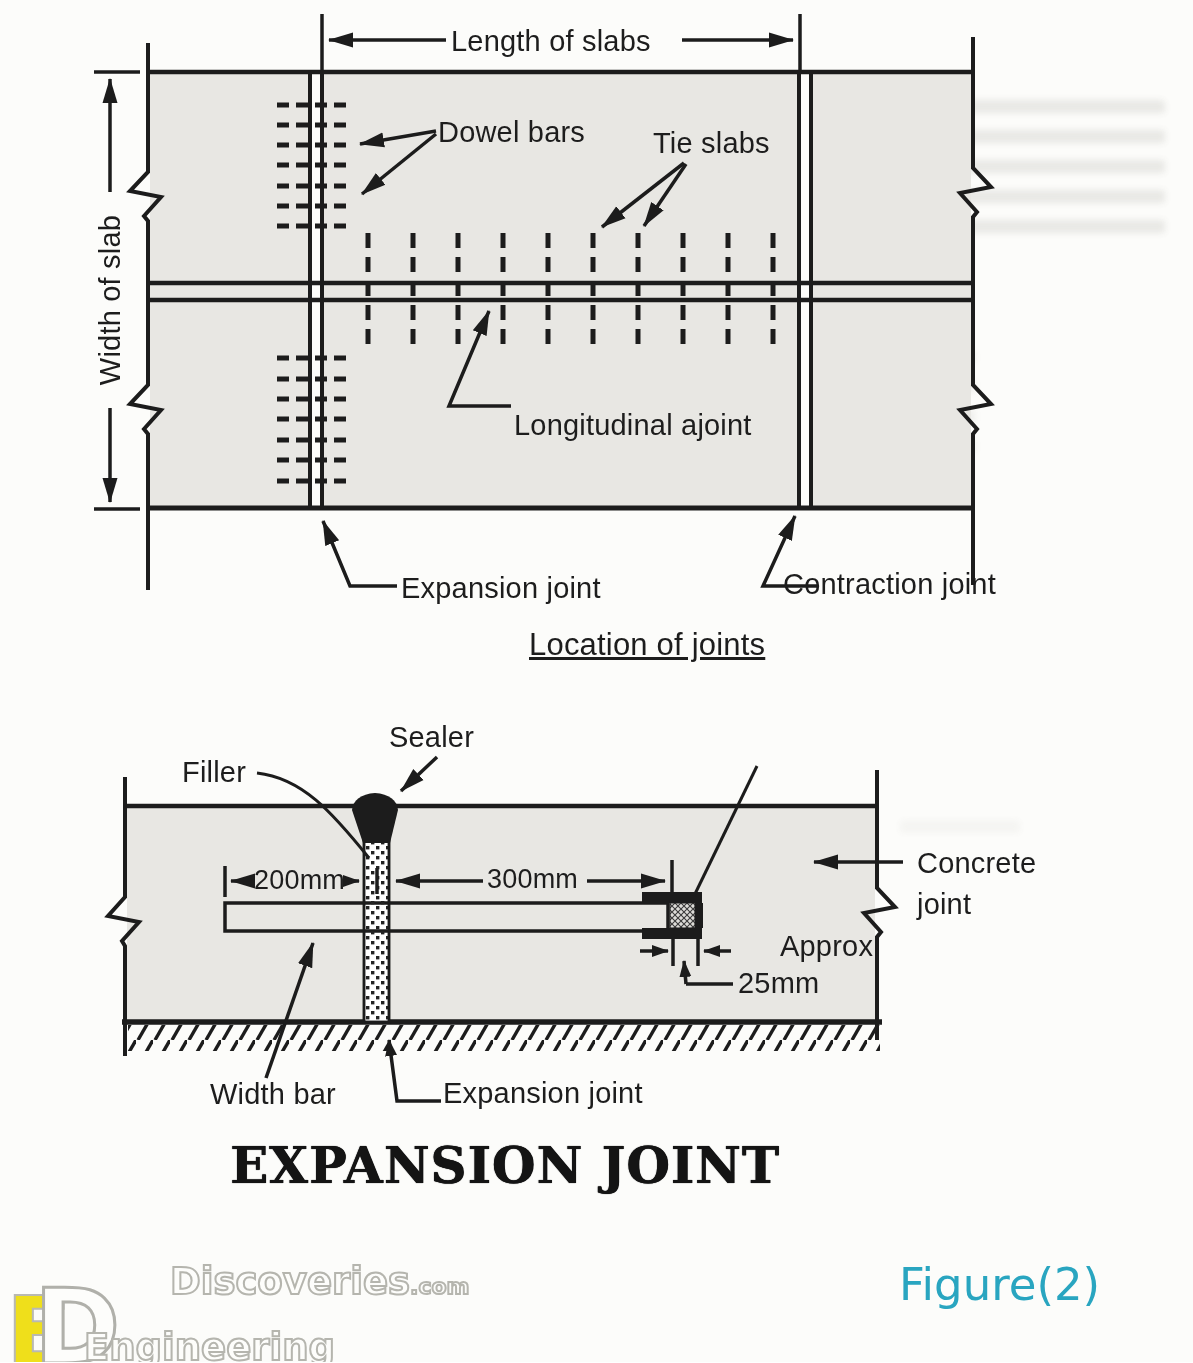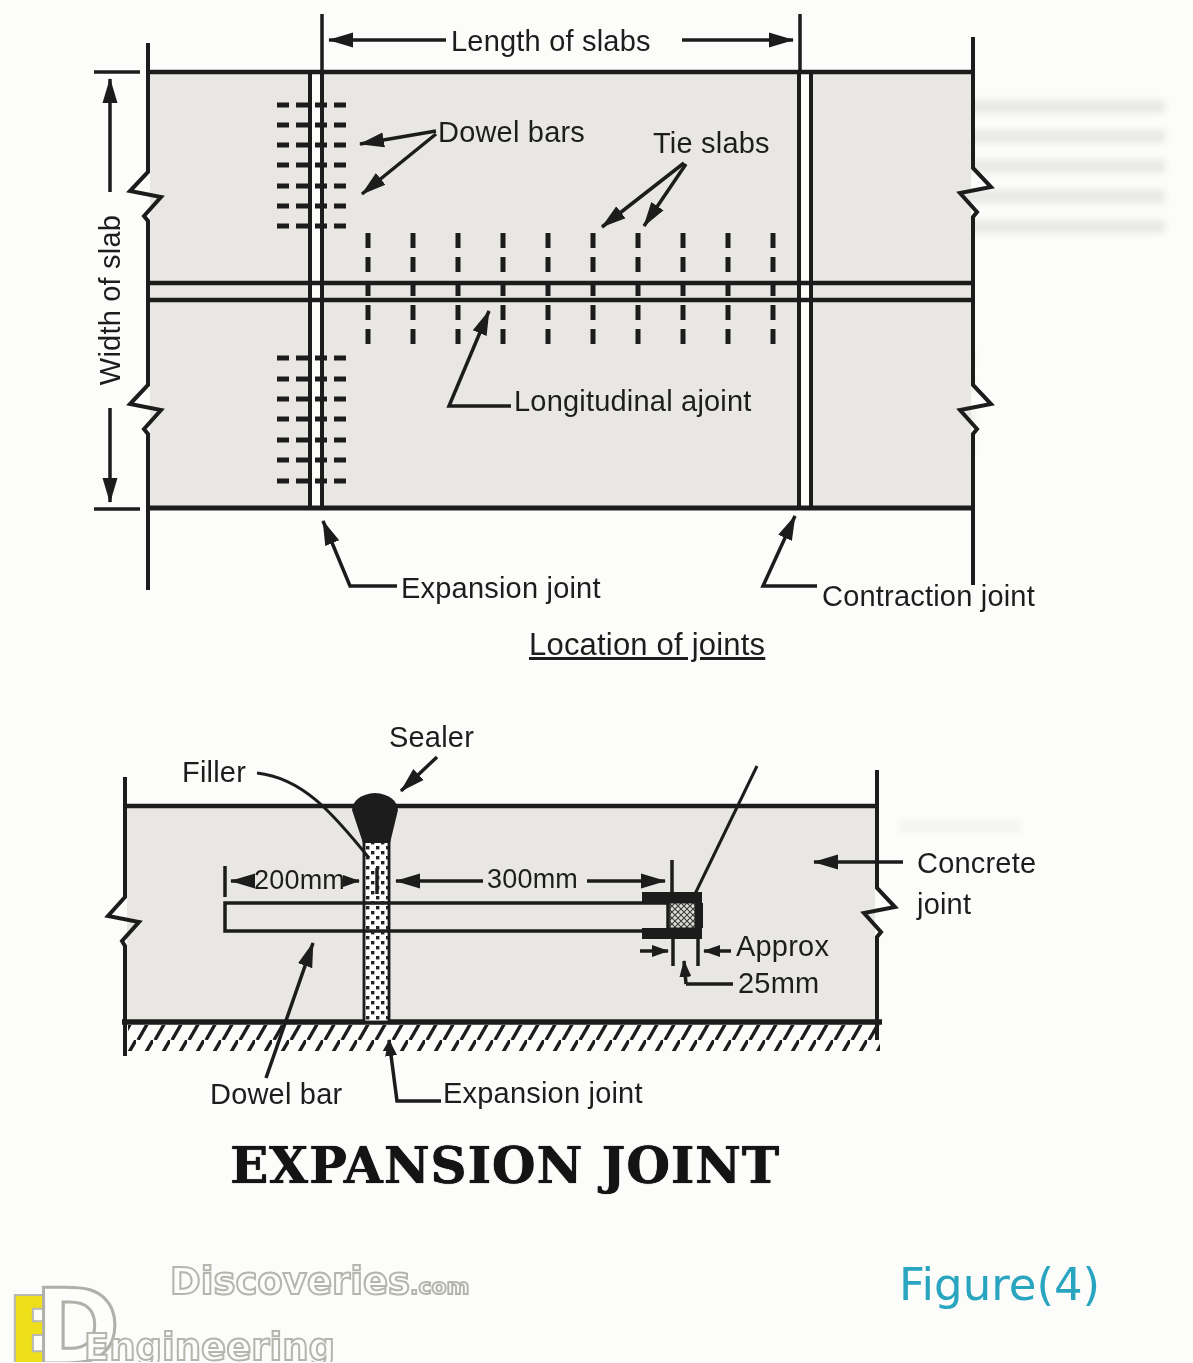--- a/index.html
+++ b/index.html
@@ -204,53 +204,53 @@
   </svg>
 
   <div class="lbl" style="left:451px;top:24px;">Length of slabs</div>
 
   <div class="lbl rot" style="left:3px;top:285px;width:210px;height:30px;">Width of slab</div>
 
   <div class="lbl" style="left:438px;top:115px;">Dowel bars</div>
 
   <div class="lbl" style="left:653px;top:126px;">Tie slabs</div>
 
-  <div class="lbl" style="left:514px;top:384px;text-align:right;">Longitudinal ajoint</div>
+  <div class="lbl" style="left:514px;top:408px;text-align:right;">Longitudinal ajoint</div>
 
   <div class="lbl" style="left:401px;top:571px;">Expansion joint</div>
 
-  <div class="lbl" style="left:822px;top:567px;margin-top:12px;">Contraction joint</div>
+  <div class="lbl" style="left:783px;top:567px;">Contraction joint</div>
 
   <div class="lbl caption" style="left:529px;top:626px;">Location of joints</div>
 
   <div class="lbl" style="left:389px;top:720px;">Sealer</div>
 
   <div class="lbl" style="left:182px;top:755px;">Filler</div>
 
 
   <div class="lbl dim" style="left:254px;top:864px;text-align:right;">200mm</div>
 
   <div class="lbl dim" style="left:487px;top:863px;">300mm</div>
 
   <div class="lbl lbl2" style="left:917px;top:843px;line-height:41px;">
     <div>Concrete</div>
     <div>joint</div>
   </div>
 
-  <div class="lbl" style="left:736px;top:929px;">Approx</div>
+  <div class="lbl" style="left:780px;top:929px;">Approx</div>
 
   <div class="lbl" style="left:738px;top:966px;">25mm</div>
 
-  <div class="lbl" style="left:210px;top:1077px;">Dowel bar</div>
+  <div class="lbl" style="left:210px;top:1077px;">Width bar</div>
 
   <div class="lbl" style="left:443px;top:1076px;">Expansion joint</div>
 
   <div class="title" style="left:230px;top:1136px;">EXPANSION JOINT</div>
 
-  <div class="figcap" style="left:899px;top:1258px;">Figure(4)</div>
+  <div class="figcap" style="left:899px;top:1258px;">Figure(2)</div>
 
   <div>
     <div class="logo-ch logo-e" style="left:6px;top:1276px;">E</div>
     <div class="logo-ch logo-d" style="left:34px;top:1266px;">D</div>
     <div class="logo-word" style="left:170px;top:1260px;font-size:37px;"><span>Discoveries</span><span style="font-size:22px;">.com</span></div>
     <div class="logo-word" style="left:84px;top:1326px;font-size:37px;">Engineering</div>
   </div>
 
 </div>
 

